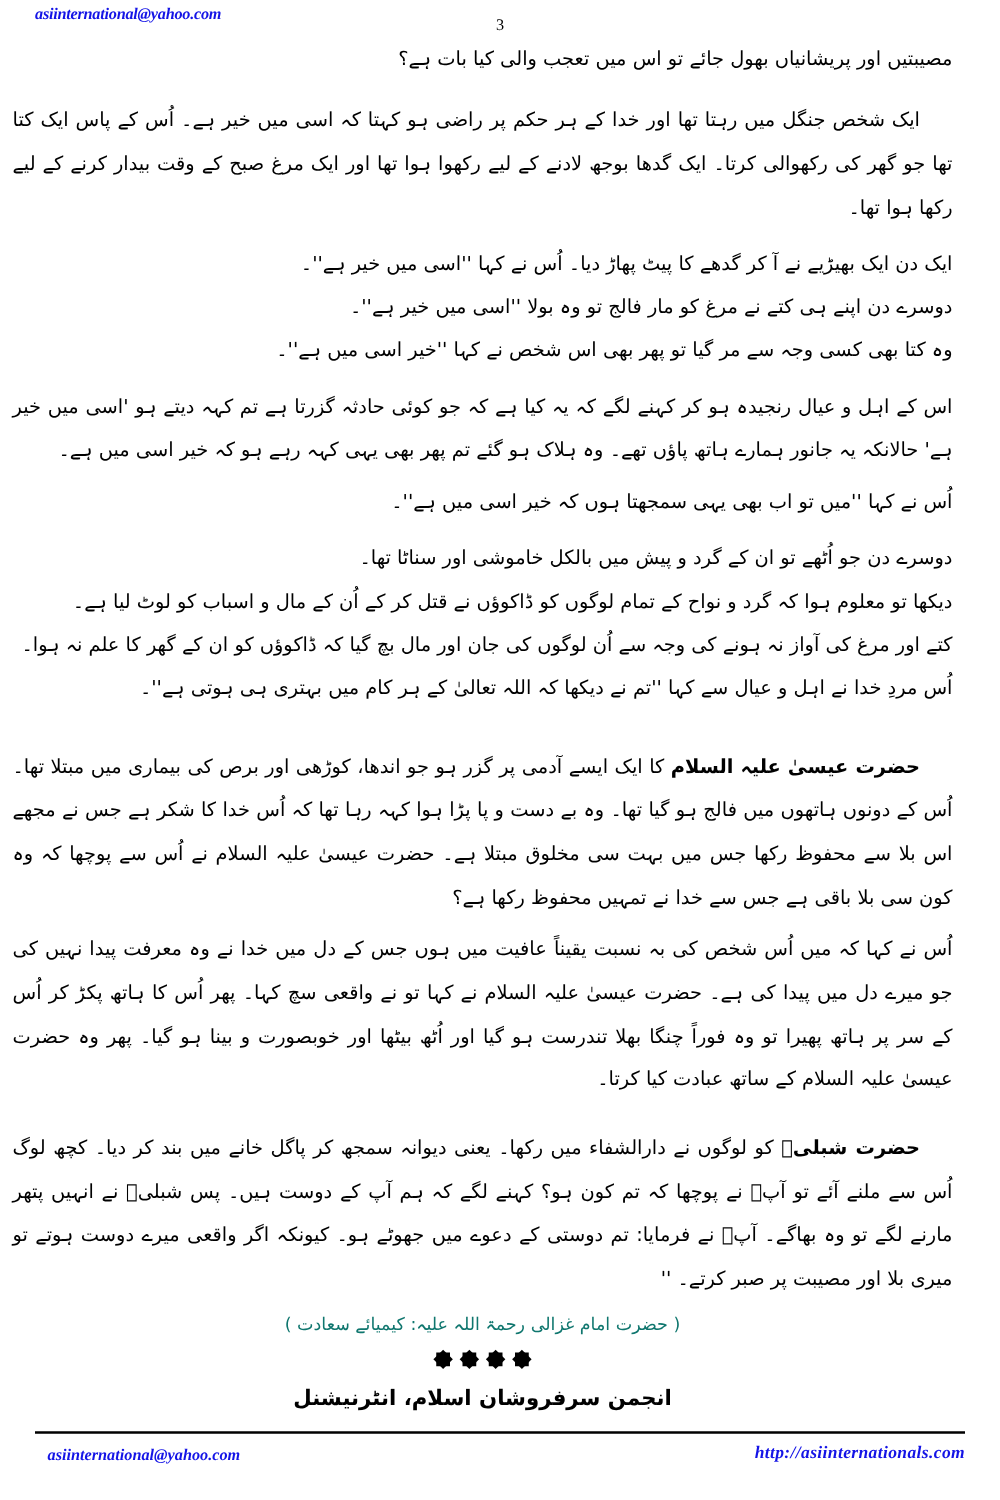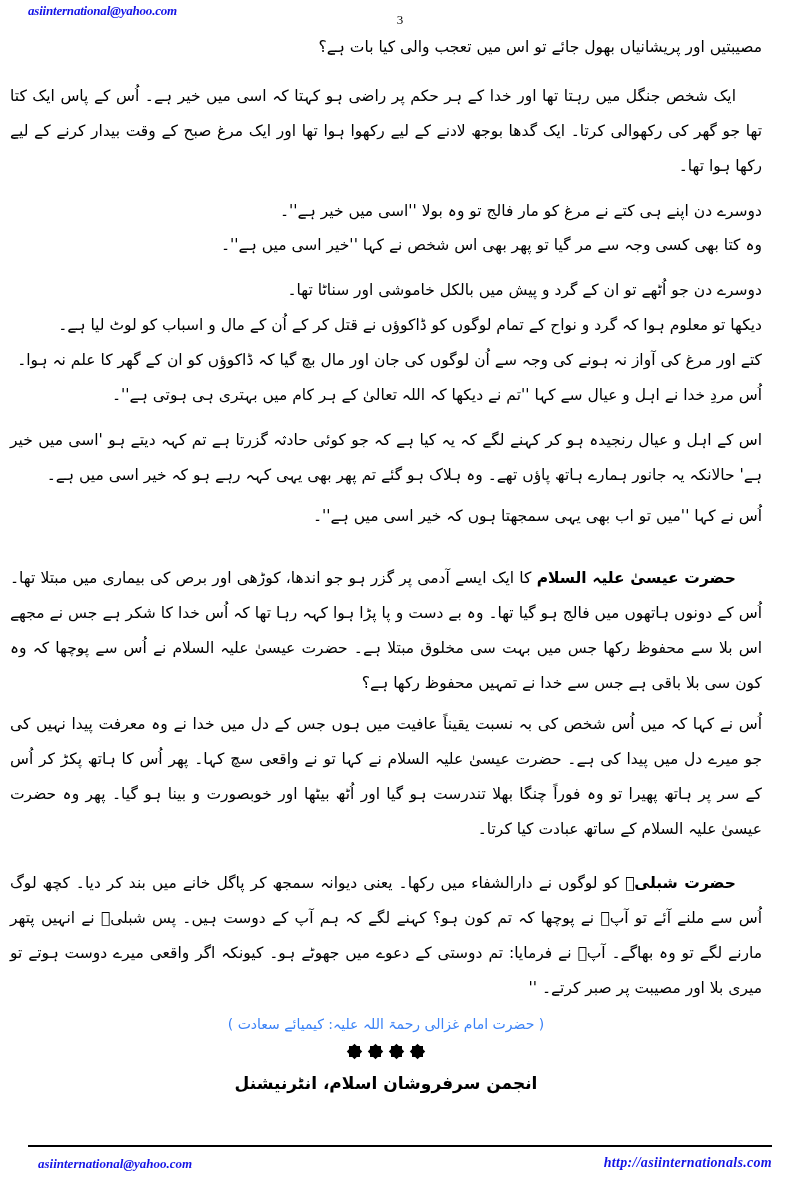--- a/index.html
+++ b/index.html
@@ -132,21 +132,21 @@
 
   .bold-name { font-weight: bold; }
 
   
   .attribution {
     direction: rtl;
     text-align: center;
     font-family: "DejaVu Sans", "Liberation Sans", sans-serif;
     font-size: 14px;
     margin-top: 10px;
-    color: #3b82f6;
+    color: #0f766e;
   }
 
   
   .divider {
     margin: 14px auto 0 auto;
     width: 120px;
     display: flex;
     justify-content: center;
     gap: 10px;
     direction: ltr;
@@ -210,36 +210,37 @@
 
   <div class="content">
 
     <div class="urdu first-line">مصیبتیں اور پریشانیاں بھول جائے تو اس میں تعجب والی کیا بات ہے؟</div>
 
     <div class="block">
       <p class="urdu para indent">ایک شخص جنگل میں رہتا تھا اور خدا کے ہر حکم پر راضی ہو کہتا کہ اسی میں خیر ہے۔ اُس کے پاس ایک کتا تھا جو گھر کی رکھوالی کرتا۔ ایک گدھا بوجھ لادنے کے لیے رکھوا ہوا تھا اور ایک مرغ صبح کے وقت بیدار کرنے کے لیے رکھا ہوا تھا۔</p>
     </div>
 
     <div class="block">
+      <p class="urdu line-right">ایک دن ایک بھیڑیے نے آ کر گدھے کا پیٹ پھاڑ دیا۔ اُس نے کہا ''اسی میں خیر ہے''۔</p>
       <p class="urdu line-right">دوسرے دن اپنے ہی کتے نے مرغ کو مار فالج تو وہ بولا ''اسی میں خیر ہے''۔</p>
       <p class="urdu line-right">وہ کتا بھی کسی وجہ سے مر گیا تو پھر بھی اس شخص نے کہا ''خیر اسی میں ہے''۔</p>
+    </div>
+
+    <div class="block">
+      <p class="urdu para">اس کے اہل و عیال رنجیدہ ہو کر کہنے لگے کہ یہ کیا ہے کہ جو کوئی حادثہ گزرتا ہے تم کہہ دیتے ہو 'اسی میں خیر ہے' حالانکہ یہ جانور ہمارے ہاتھ پاؤں تھے۔ وہ ہلاک ہو گئے تم پھر بھی یہی کہہ رہے ہو کہ خیر اسی میں ہے۔</p>
+      <p class="urdu line-right">اُس نے کہا ''میں تو اب بھی یہی سمجھتا ہوں کہ خیر اسی میں ہے''۔</p>
     </div>
 
     <div class="block">
       <p class="urdu line-right">دوسرے دن جو اُٹھے تو ان کے گرد و پیش میں بالکل خاموشی اور سناٹا تھا۔</p>
       <p class="urdu line-right">دیکھا تو معلوم ہوا کہ گرد و نواح کے تمام لوگوں کو ڈاکوؤں نے قتل کر کے اُن کے مال و اسباب کو لوٹ لیا ہے۔</p>
       <p class="urdu line-right">کتے اور مرغ کی آواز نہ ہونے کی وجہ سے اُن لوگوں کی جان اور مال بچ گیا کہ ڈاکوؤں کو ان کے گھر کا علم نہ ہوا۔</p>
       <p class="urdu line-right">اُس مردِ خدا نے اہل و عیال سے کہا ''تم نے دیکھا کہ اللہ تعالیٰ کے ہر کام میں بہتری ہی ہوتی ہے''۔</p>
     </div>
 
-    <div class="block">
-      <p class="urdu para">اس کے اہل و عیال رنجیدہ ہو کر کہنے لگے کہ یہ کیا ہے کہ جو کوئی حادثہ گزرتا ہے تم کہہ دیتے ہو 'اسی میں خیر ہے' حالانکہ یہ جانور ہمارے ہاتھ پاؤں تھے۔ وہ ہلاک ہو گئے تم پھر بھی یہی کہہ رہے ہو کہ خیر اسی میں ہے۔</p>
-      <p class="urdu line-right">اُس نے کہا ''میں تو اب بھی یہی سمجھتا ہوں کہ خیر اسی میں ہے''۔</p>
-    </div>
-
     <div class="gap-lg"></div>
 
     <div class="block">
       <p class="urdu para indent"><span class="bold-name">حضرت عیسیٰ علیہ السلام</span><span> کا ایک ایسے آدمی پر گزر ہو جو اندھا، کوڑھی اور برص کی بیماری میں مبتلا تھا۔ اُس کے دونوں ہاتھوں میں فالج ہو گیا تھا۔ وہ بے دست و پا پڑا ہوا کہہ رہا تھا کہ اُس خدا کا شکر ہے جس نے مجھے اس بلا سے محفوظ رکھا جس میں بہت سی مخلوق مبتلا ہے۔ حضرت عیسیٰ علیہ السلام نے اُس سے پوچھا کہ وہ کون سی بلا باقی ہے جس سے خدا نے تمہیں محفوظ رکھا ہے؟</span></p>
       <p class="urdu para">اُس نے کہا کہ میں اُس شخص کی بہ نسبت یقیناً عافیت میں ہوں جس کے دل میں خدا نے وہ معرفت پیدا نہیں کی جو میرے دل میں پیدا کی ہے۔ حضرت عیسیٰ علیہ السلام نے کہا تو نے واقعی سچ کہا۔ پھر اُس کا ہاتھ پکڑ کر اُس کے سر پر ہاتھ پھیرا تو وہ فوراً چنگا بھلا تندرست ہو گیا اور اُٹھ بیٹھا اور خوبصورت و بینا ہو گیا۔ پھر وہ حضرت عیسیٰ علیہ السلام کے ساتھ عبادت کیا کرتا۔</p>
     </div>
 
     <div class="gap-md"></div>
 
     <div class="block">

